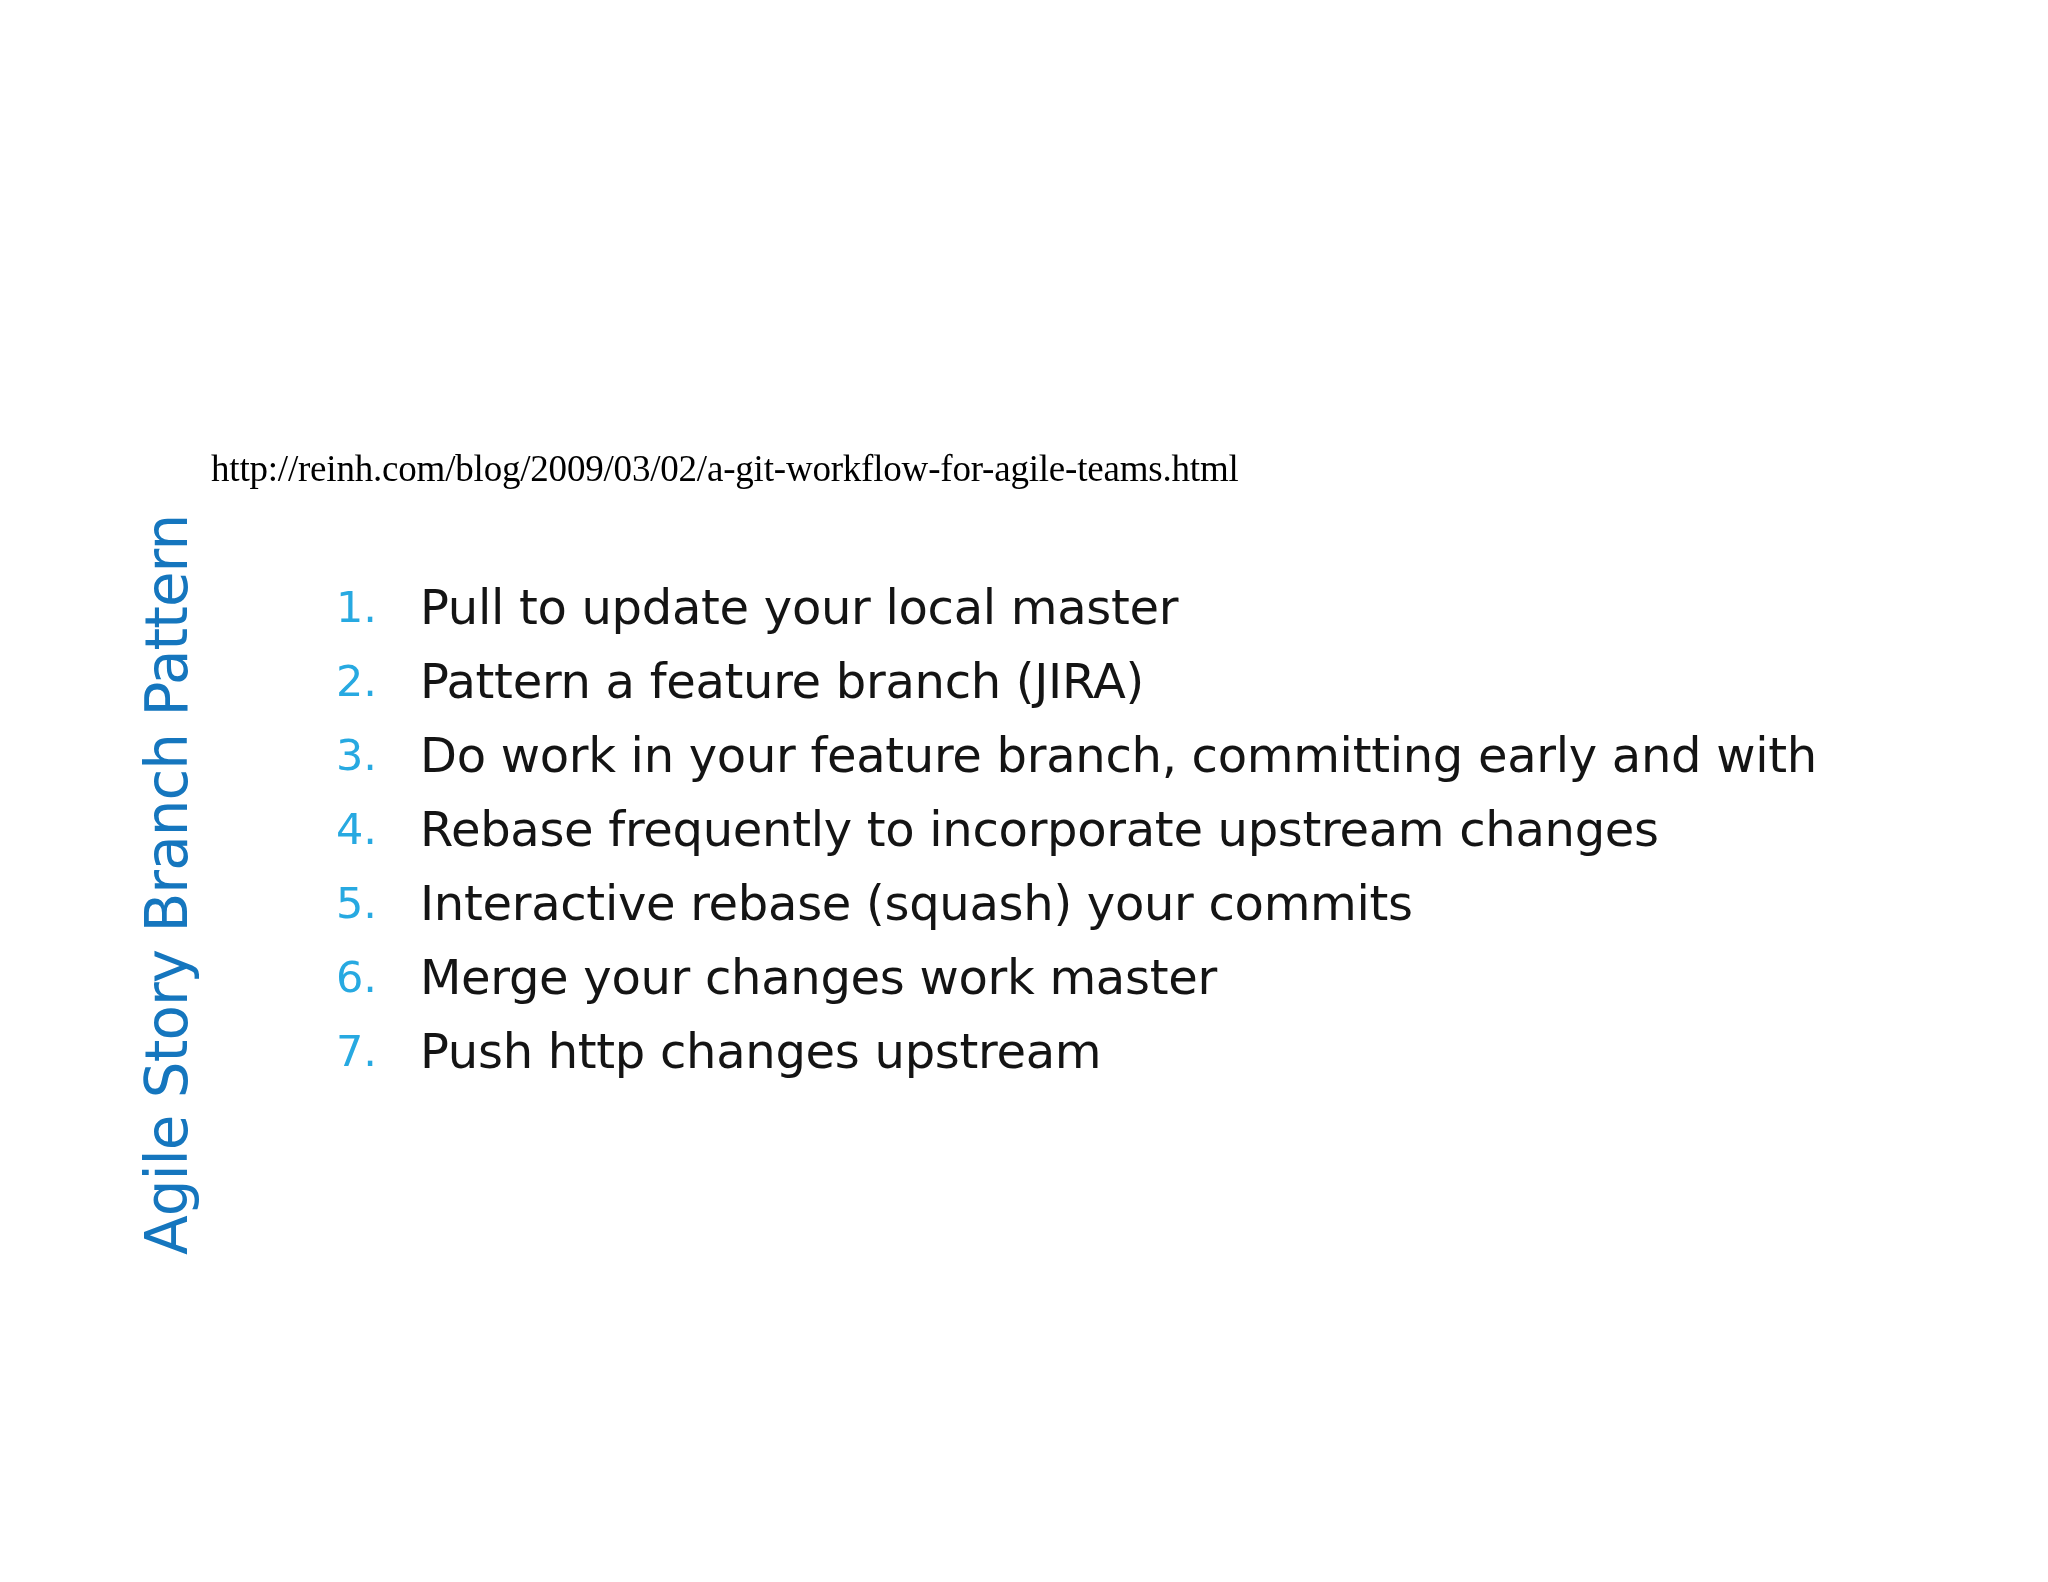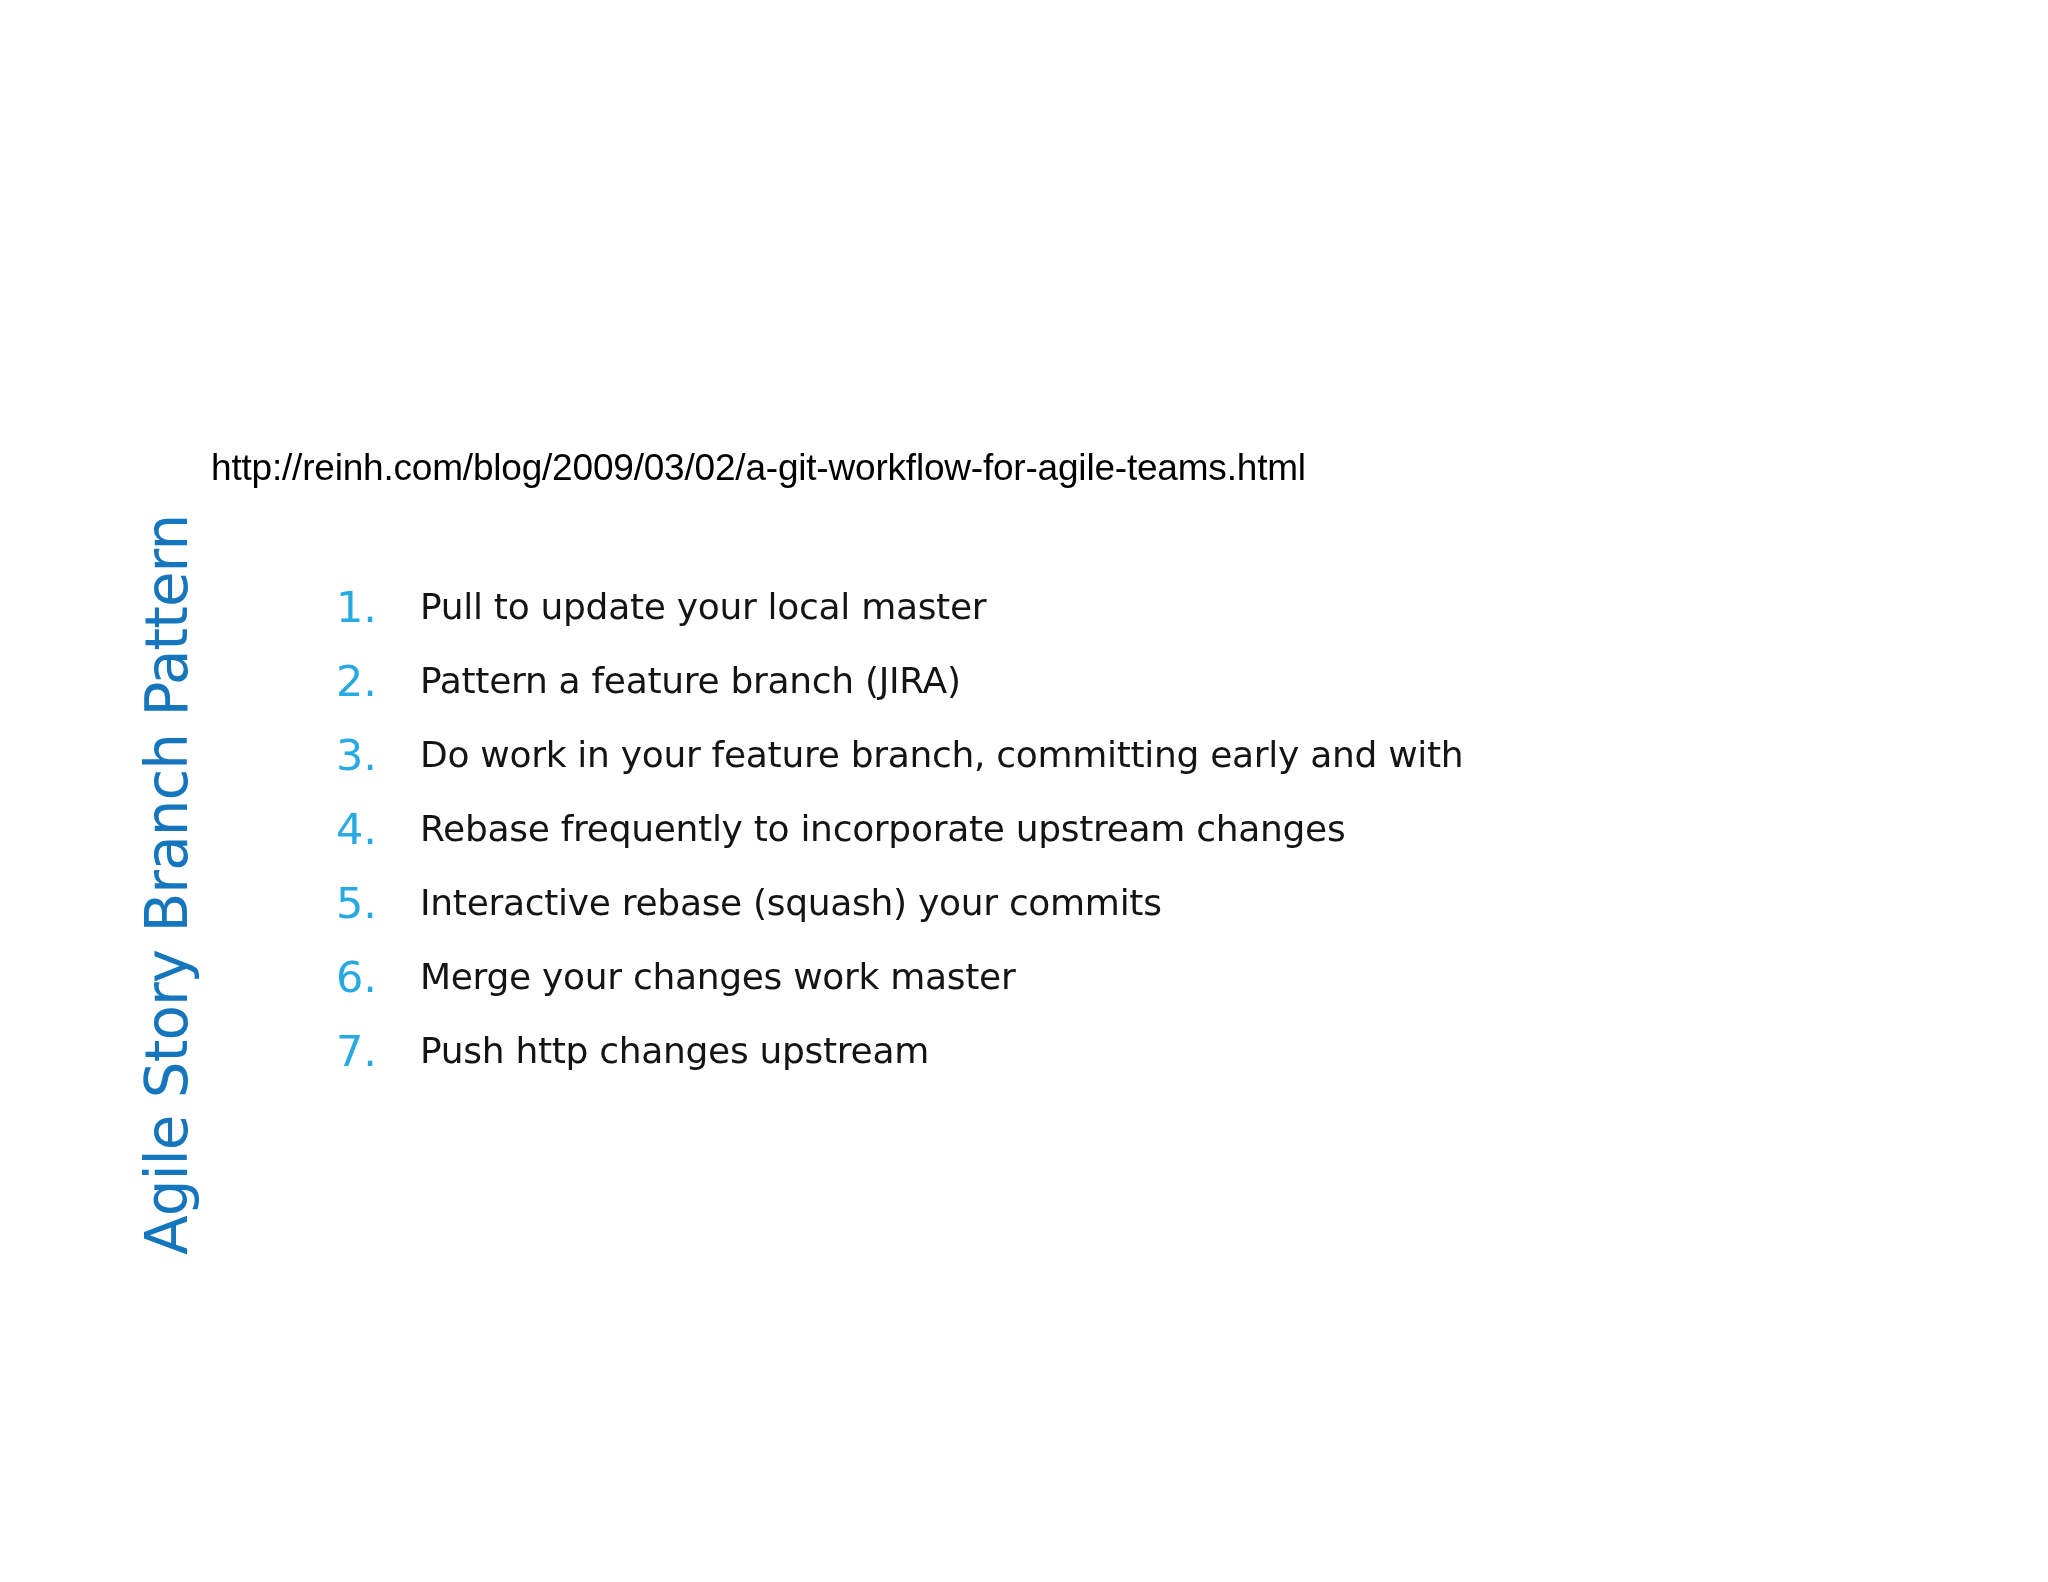--- a/index.html
+++ b/index.html
@@ -41,21 +41,21 @@
     font-weight: 400;
     line-height: 1;
     letter-spacing: -1px;
   }
 
   
   #source-url {
     position: absolute;
     left: 211px;
     top: 447px;
-    font-family: Liberation Sans, sans-serif;
+    font-family: Liberation Serif, serif;
     font-size: 37px;
     font-weight: 400;
     color: #000000;
     letter-spacing: -0.2px;
     white-space: nowrap;
   }
 
   
   #steps-list {
     position: absolute;
@@ -79,21 +79,21 @@
     font-family: "DejaVu Sans", sans-serif;
     font-size: 43px;
     font-weight: 400;
     line-height: 66px;
     text-align: left;
   }
   .step-text {
     flex: 1 1 auto;
     color: #141414;
     font-family: "DejaVu Sans", sans-serif;
-    font-size: 36px;
+    font-size: 48px;
     font-weight: 400;
     line-height: 66px;
     letter-spacing: -0.3px;
   }
   .step-text b {
     font-weight: 400;
   }
 </style>
 </head>
 <body>

